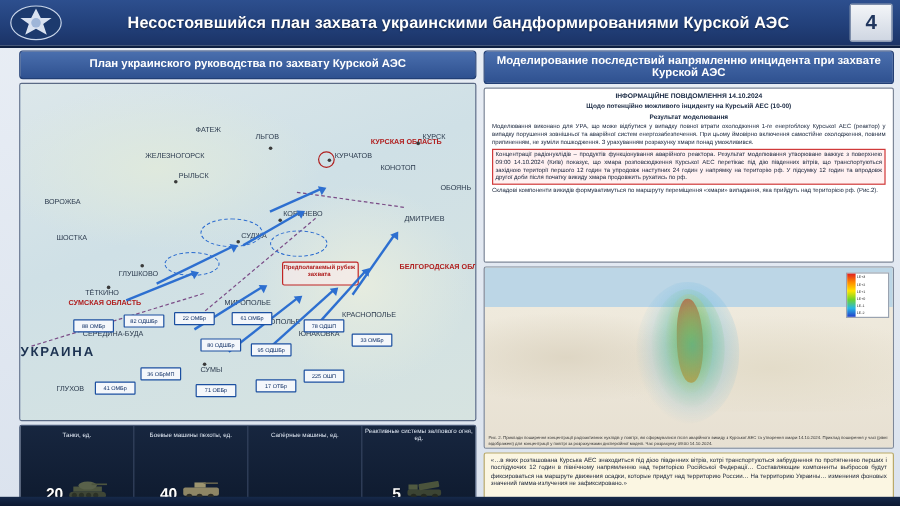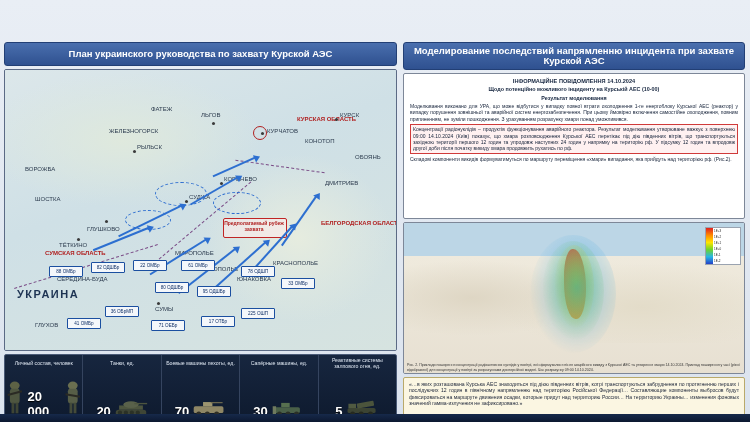--- a/index.html
+++ b/index.html
@@ -33,21 +33,21 @@
   .slide-number{
     width:34px;height:30px;margin-right:6px;flex:0 0 auto;
     background:linear-gradient(180deg,#f3f5f8,#cfd6e2);
     border:1px solid #8e9cb3;border-radius:2px;
     display:flex;align-items:center;justify-content:center;
     font-size:17px;font-weight:bold;color:#20365e;
   }
 
   
   .panels{position:absolute;left:0;top:38px;width:750px;height:384px;display:flex;}
-  .panel-left{width:400px;height:100%;box-sizing:border-box;padding:4px 3px 4px 4px;}
+  .panel-left{width:400px;height:100%;box-sizing:border-box;padding:4px 3px 4px 16px;}
   .panel-right{width:350px;height:100%;box-sizing:border-box;padding:4px 5px 4px 3px;}
 
   .panel-head{
     height:22px;border-radius:3px;
     background:linear-gradient(180deg,#4a6fae 0%, #2f5190 100%);
     border:1px solid #223f75;
     color:#fff;font-size:9.5px;font-weight:bold;
     display:flex;align-items:center;justify-content:center;text-align:center;
     padding:0 4px;line-height:10px;
   }
@@ -132,34 +132,45 @@
   .footer-bar{position:absolute;left:0;bottom:0;width:750px;height:8px;
     background:linear-gradient(180deg,#16294a,#0c1830);}
   .soldier{width:24px;height:44px;position:relative;}
   .veh{width:34px;height:22px;position:relative;}
 </style>
 </head>
 <body>
 
 <div class="slide">
 
+  <div class="header">
+    <div class="emblem">
+      <svg width="48" height="32" viewBox="0 0 48 32">
+        <ellipse cx="24" cy="16" rx="21" ry="14" fill="#1c3a6e" stroke="#c9d6ea" stroke-width="1"></ellipse>
+        <path d="M24 4 L28 12 L37 12 L30 17 L33 26 L24 21 L15 26 L18 17 L11 12 L20 12 Z" fill="#d9e2f0"></path>
+        <circle cx="24" cy="16" r="4" fill="#9fb6d8"></circle>
+      </svg>
+    </div>
+    <div class="header-title">Несостоявшийся план захвата украинскими бандформированиями Курской АЭС</div>
+    <div class="slide-number">4</div>
+  </div>
 
   <div class="panels">
 
     <div class="panel-left">
       <div class="panel-head">План украинского руководства по захвату Курской АЭС</div>
 
       <div class="map-wrap">
         <div class="map-bg"></div>
 
         <div class="border-line" style="left:6px;top:196px;width:150px;transform:rotate(-17deg);"></div>
         <div class="border-line" style="left:140px;top:150px;width:120px;transform:rotate(-40deg);"></div>
         <div class="border-line" style="left:230px;top:96px;width:90px;transform:rotate(8deg);"></div>
 
-        <div class="map-label country" style="left:12px;top:218px;text-align:center;">УКРАИНА</div>
+        <div class="map-label country" style="left:0;top:218px;text-align:center;">УКРАИНА</div>
         <div class="map-label" style="left:292px;top:46px;color:#b02020;font-weight:bold;">КУРСКАЯ ОБЛАСТЬ</div>
         <div class="map-label" style="left:40px;top:180px;color:#b02020;font-weight:bold;">СУМСКАЯ ОБЛАСТЬ</div>
         <div class="map-label" style="left:316px;top:150px;color:#b02020;font-weight:bold;">БЕЛГОРОДСКАЯ ОБЛАСТЬ</div>
 
         <div class="map-city" style="left:207px;top:52px;"></div>
         <div class="map-label" style="left:196px;top:42px;">ЛЬГОВ</div>
         <div class="map-city" style="left:256px;top:62px;"></div>
         <div class="map-label" style="left:262px;top:58px;">КУРЧАТОВ</div>
         <div class="map-city" style="left:330px;top:48px;"></div>
         <div class="map-label" style="left:335px;top:42px;">КУРСК</div>
@@ -218,40 +229,20 @@
         <div class="unit" style="left:146px;top:250px;width:30px;height:9px;">71 ОЕБр</div>
         <div class="unit" style="left:62px;top:248px;width:30px;height:9px;">41 ОМБр</div>
         <div class="unit" style="left:196px;top:246px;width:30px;height:9px;">17 ОТБр</div>
         <div class="unit" style="left:236px;top:238px;width:30px;height:9px;">225 ОШП</div>
         <div class="unit" style="left:236px;top:196px;width:30px;height:9px;">78 ОДШП</div>
         <div class="unit" style="left:276px;top:208px;width:30px;height:9px;">33 ОМБр</div>
       </div>
 
       <div class="forces">
 
-        <div class="force-cell">
-          <div class="force-title">Личный состав, человек</div>
-          <div class="force-row">
-            <svg class="soldier" viewBox="0 0 24 44">
-              <ellipse cx="12" cy="8" rx="6" ry="5" fill="#5d6245"></ellipse>
-              <rect x="6" y="12" width="12" height="18" rx="3" fill="#4e5640"></rect>
-              <rect x="8" y="29" width="3.5" height="13" fill="#3e4535"></rect>
-              <rect x="13" y="29" width="3.5" height="13" fill="#3e4535"></rect>
-              <rect x="3" y="16" width="18" height="2.5" fill="#2a2a24" transform="rotate(-15 12 17)"></rect>
-            </svg>
-            <div class="force-num">20 000</div>
-            <svg class="soldier" viewBox="0 0 24 44">
-              <ellipse cx="12" cy="8" rx="6" ry="5" fill="#6a6f50"></ellipse>
-              <rect x="6" y="12" width="12" height="18" rx="3" fill="#575e47"></rect>
-              <rect x="8" y="29" width="3.5" height="13" fill="#444b39"></rect>
-              <rect x="13" y="29" width="3.5" height="13" fill="#444b39"></rect>
-              <rect x="3" y="19" width="18" height="2.5" fill="#2a2a24" transform="rotate(10 12 20)"></rect>
-            </svg>
-          </div>
-        </div>
 
         <div class="force-cell">
           <div class="force-title">Танки, ед.</div>
           <div class="force-row">
             <div class="force-num">20</div>
             <svg class="veh" viewBox="0 0 40 24">
               <rect x="2" y="14" width="36" height="7" rx="3.5" fill="#3f4636"></rect>
               <circle cx="7" cy="17.5" r="2.5" fill="#2b3126"></circle>
                 <circle cx="14" cy="17.5" r="2.5" fill="#2b3126"></circle>
               <circle cx="21" cy="17.5" r="2.5" fill="#2b3126"></circle>
@@ -259,45 +250,34 @@
               <rect x="6" y="9" width="28" height="5" fill="#4d553f"></rect>
               <ellipse cx="20" cy="8" rx="9" ry="4" fill="#59614a"></ellipse>
               <rect x="24" y="6" width="15" height="1.6" fill="#4d553f"></rect>
             </svg>
           </div>
         </div>
 
         <div class="force-cell">
           <div class="force-title">Боевые машины пехоты, ед.</div>
           <div class="force-row">
-            <div class="force-num">70</div>
+            <div class="force-num">40</div>
             <svg class="veh" viewBox="0 0 40 24">
               <rect x="2" y="10" width="35" height="8" rx="2" fill="#8e8665"></rect>
               <circle cx="8" cy="19" r="3" fill="#2d2d26"></circle>
                 <circle cx="18" cy="19" r="3" fill="#2d2d26"></circle>
               <circle cx="29" cy="19" r="3" fill="#2d2d26"></circle>
               <rect x="13" y="5" width="11" height="5" fill="#9c946f"></rect>
               <rect x="22" y="5" width="14" height="1.4" fill="#6f6a50"></rect>
             </svg>
           </div>
         </div>
 
         <div class="force-cell">
           <div class="force-title">Сапёрные машины, ед.</div>
-          <div class="force-row">
-            <div class="force-num">30</div>
-            <svg class="veh" viewBox="0 0 40 24">
-              <rect x="4" y="11" width="30" height="7" rx="2" fill="#4a6048"></rect>
-              <circle cx="10" cy="19" r="3" fill="#2a2f27"></circle>
-                <circle cx="20" cy="19" r="3" fill="#2a2f27"></circle>
-              <circle cx="30" cy="19" r="3" fill="#2a2f27"></circle>
-              <rect x="12" y="6" width="10" height="5" fill="#57704f"></rect>
-              <path d="M2 10 L2 19 L6 19 L6 10 Z" fill="#6f7a5e"></path>
-            </svg>
-          </div>
         </div>
 
         <div class="force-cell">
           <div class="force-title">Реактивные системы залпового огня, ед.</div>
           <div class="force-row">
             <div class="force-num">5</div>
             <svg class="veh" viewBox="0 0 40 24">
               <rect x="3" y="12" width="33" height="6" rx="2" fill="#3c4433"></rect>
               <circle cx="9" cy="19" r="3" fill="#25291f"></circle>
                 <circle cx="19" cy="19" r="3" fill="#25291f"></circle>

